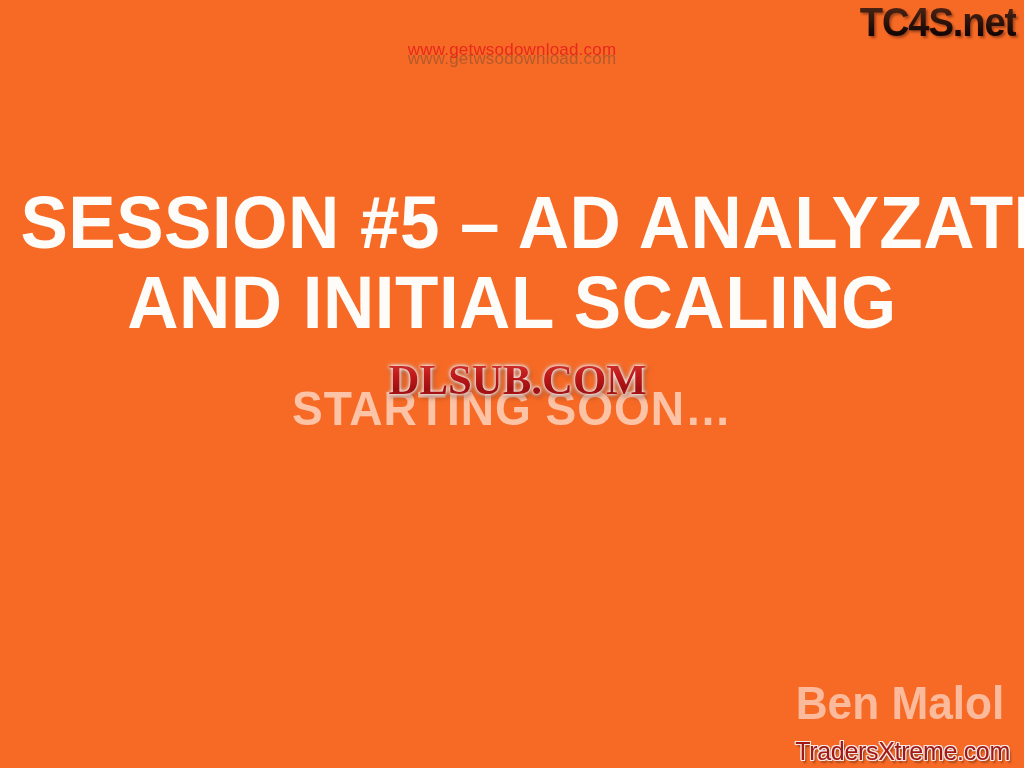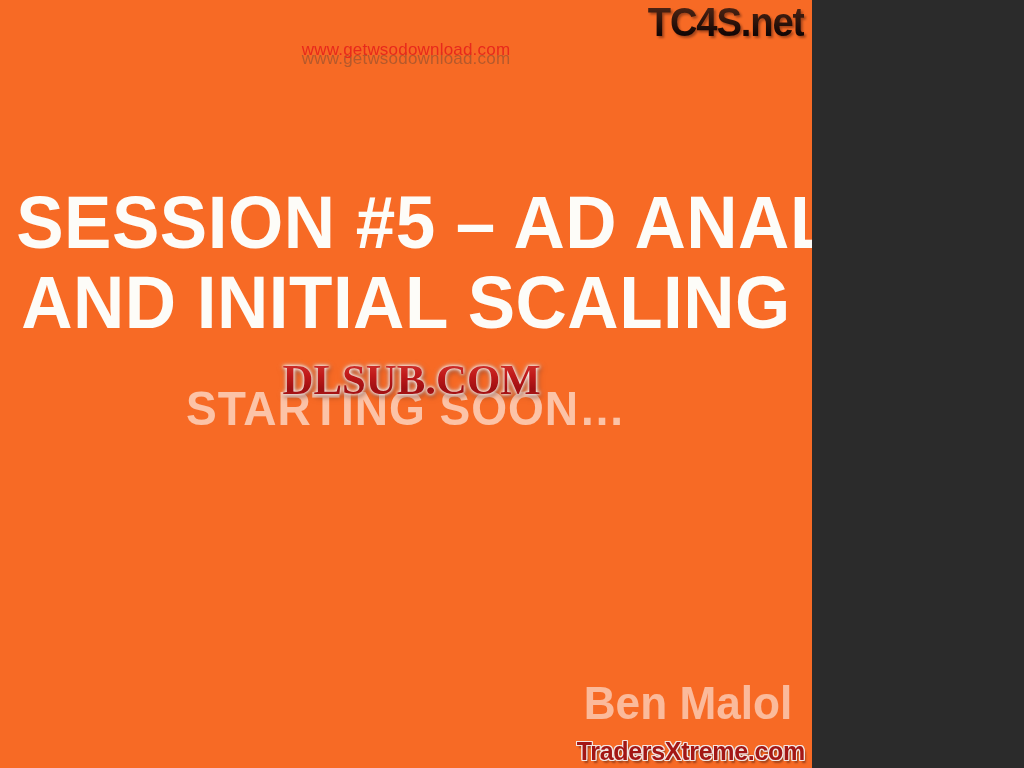--- a/index.html
+++ b/index.html
@@ -3,21 +3,21 @@
 <meta charset="utf-8">
 <title>Session #5 Slide</title>
 <style>
   html, body {
     margin: 0;
     padding: 0;
     background: #2b2b2b;
   }
   #slide {
     position: relative;
-    width: 812px;
+    width: 1024px;
     height: 768px;
     overflow: hidden;
     background: #f76a25;
     font-family: "Liberation Sans", "DejaVu Sans", sans-serif;
     -webkit-font-smoothing: antialiased;
   }
 
   
   #wm-getwso {
     position: absolute;
@@ -146,25 +146,25 @@
     color: rgba(255,255,255,0.54);
     transform: scaleX(0.96);
     transform-origin: right bottom;
     white-space: nowrap;
     user-select: none;
   }
 
   
   #wm-traders {
     position: absolute;
-    right: 7px;
+    right: 14px;
     bottom: 4px;
     font-family: "Liberation Sans", "DejaVu Sans", sans-serif;
     font-size: 25px;
-    font-weight: 700;
+    font-weight: 400;
     letter-spacing: -0.3px;
     line-height: 1;
     color: #a31715;
     white-space: nowrap;
     user-select: none;
     text-shadow:
       -1px -1px 0 #f2e7e4,
        1px -1px 0 #f2e7e4,
       -1px  1px 0 #f2e7e4,
        1px  1px 0 #f2e7e4,

